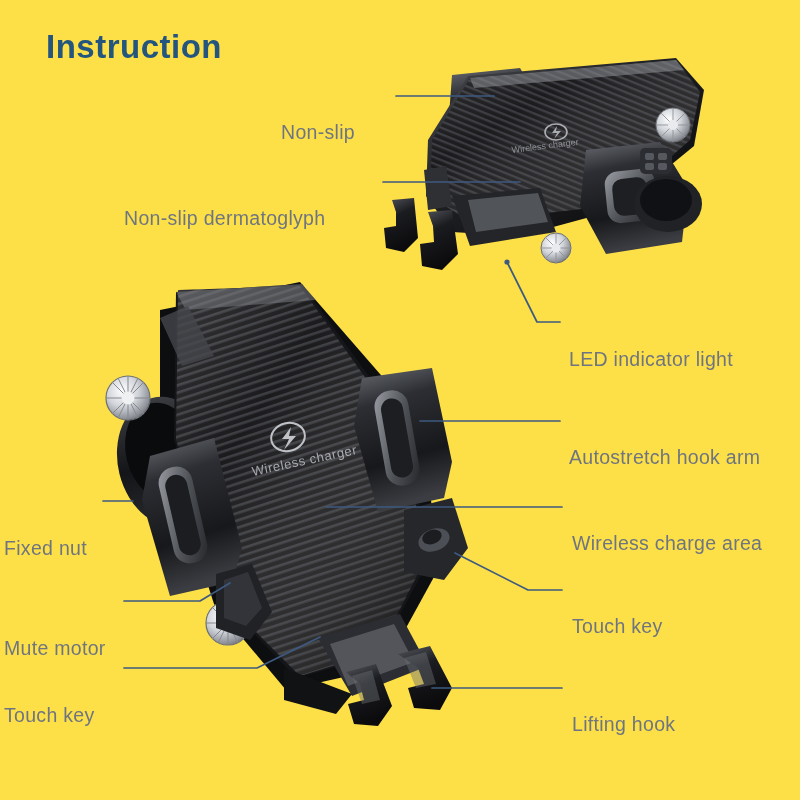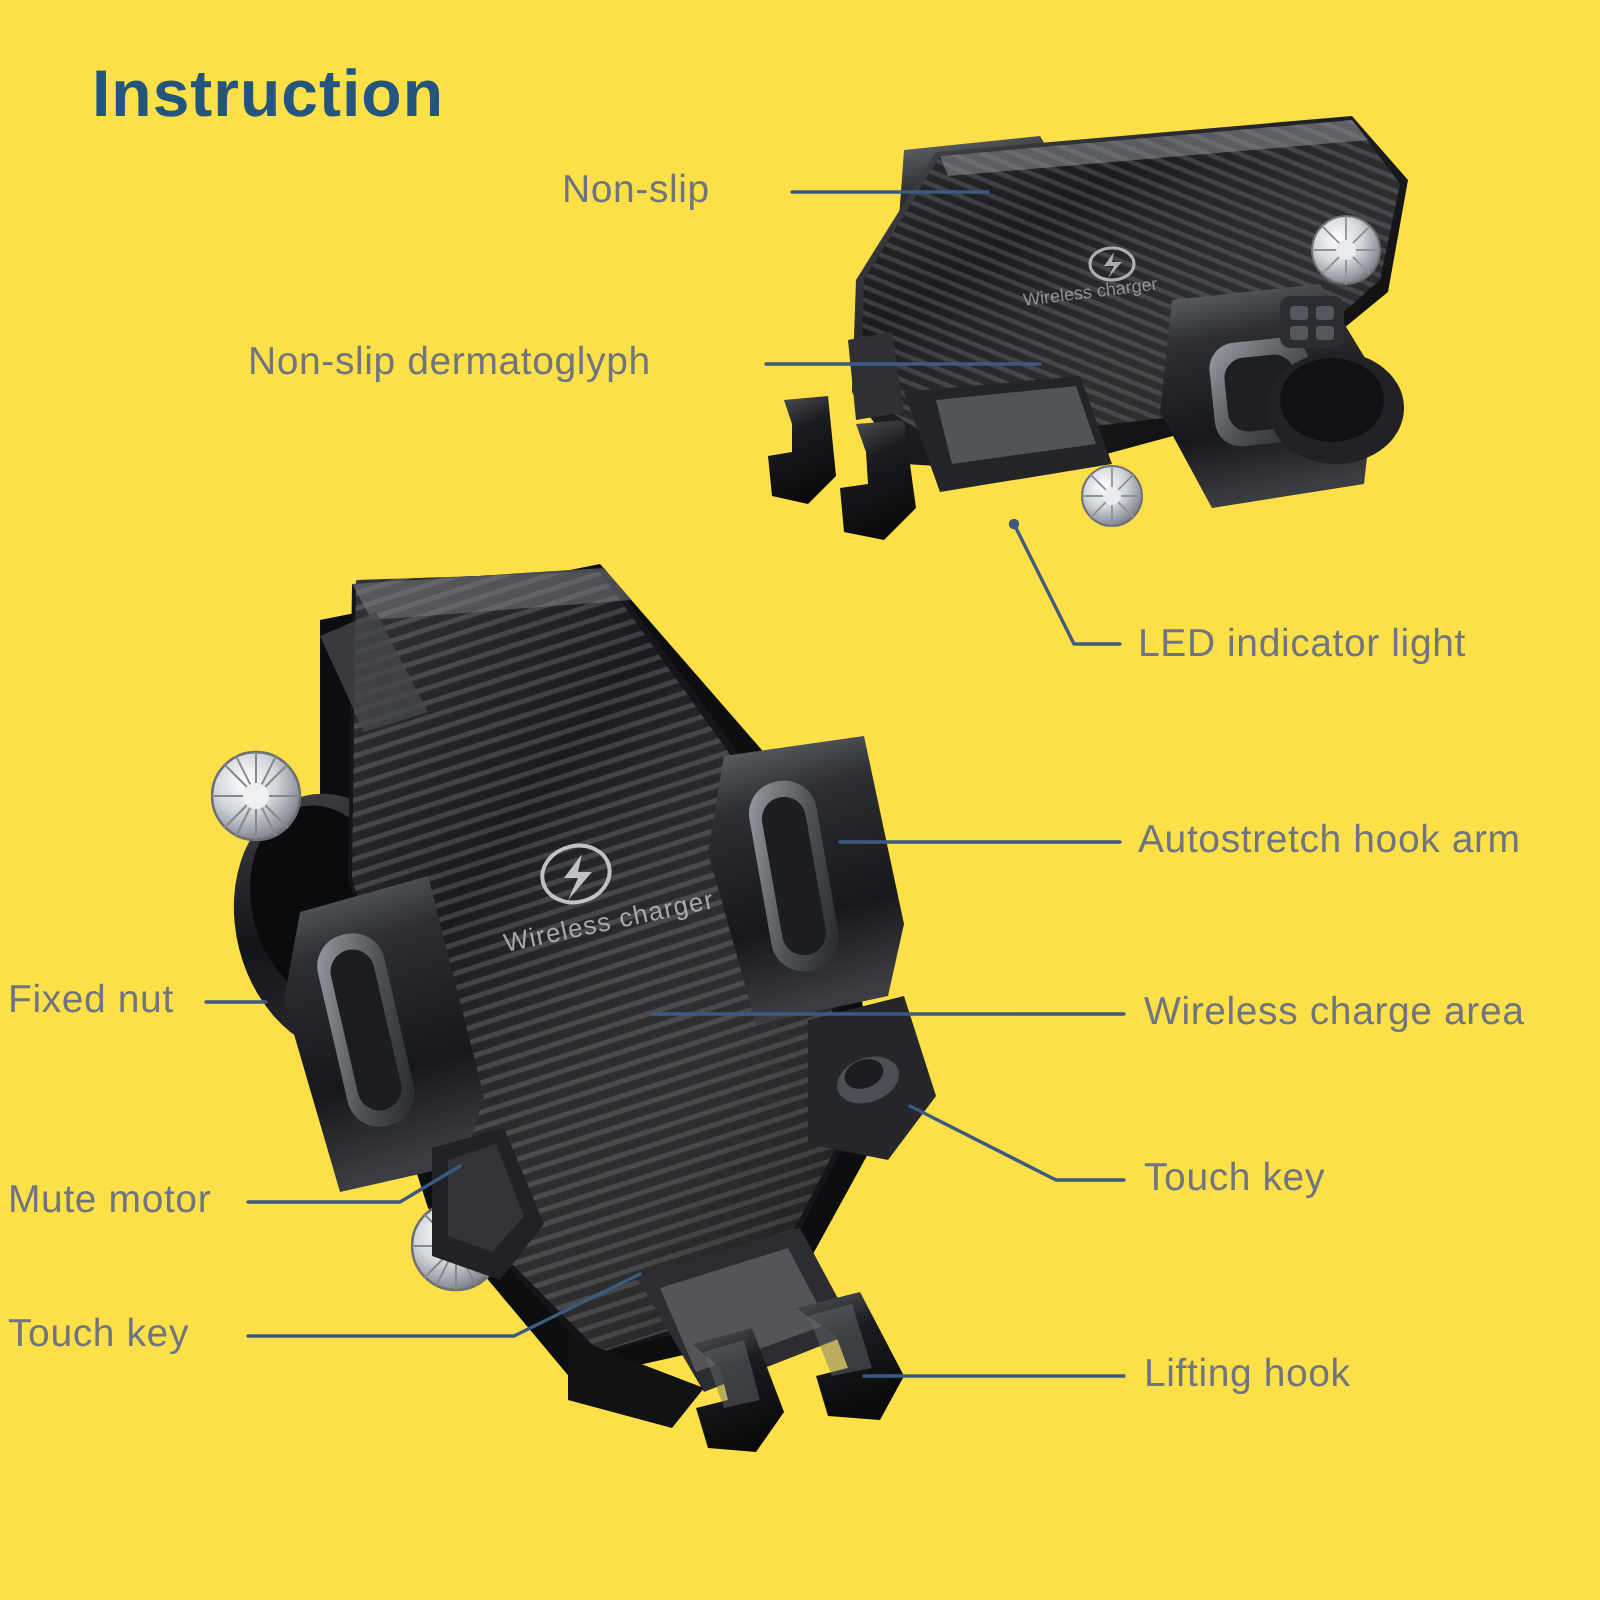--- a/index.html
+++ b/index.html
@@ -30,22 +30,22 @@
 
   
   .label {
     position: absolute;
     font-size: 19.5px;
     font-weight: 400;
     color: #6f7580;
     white-space: nowrap;
     letter-spacing: 0.3px;
   }
-  .label.right { text-align: left; }
-  .label.left  { text-align: right; }
+  .label.right { text-align: left; margin-top: 37px; }
+  .label.left  { text-align: right; margin-top: 48px; }
 
   
   .layer {
     position: absolute;
     left: 0; top: 0;
     width: 800px; height: 800px;
     overflow: visible;
   }
   #leaders { pointer-events: none; }
 </style>

